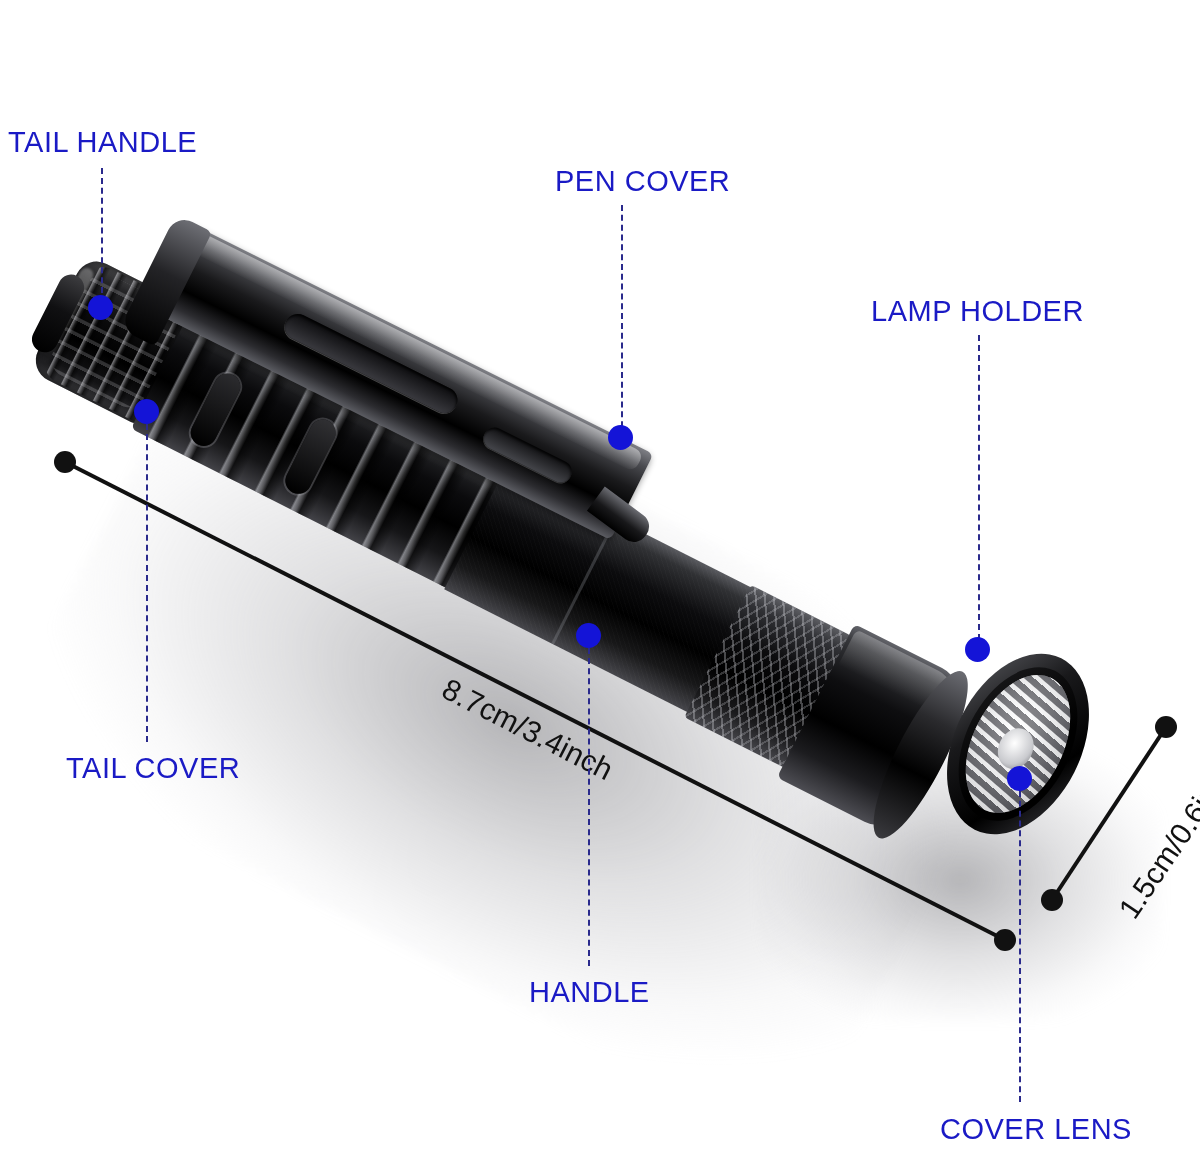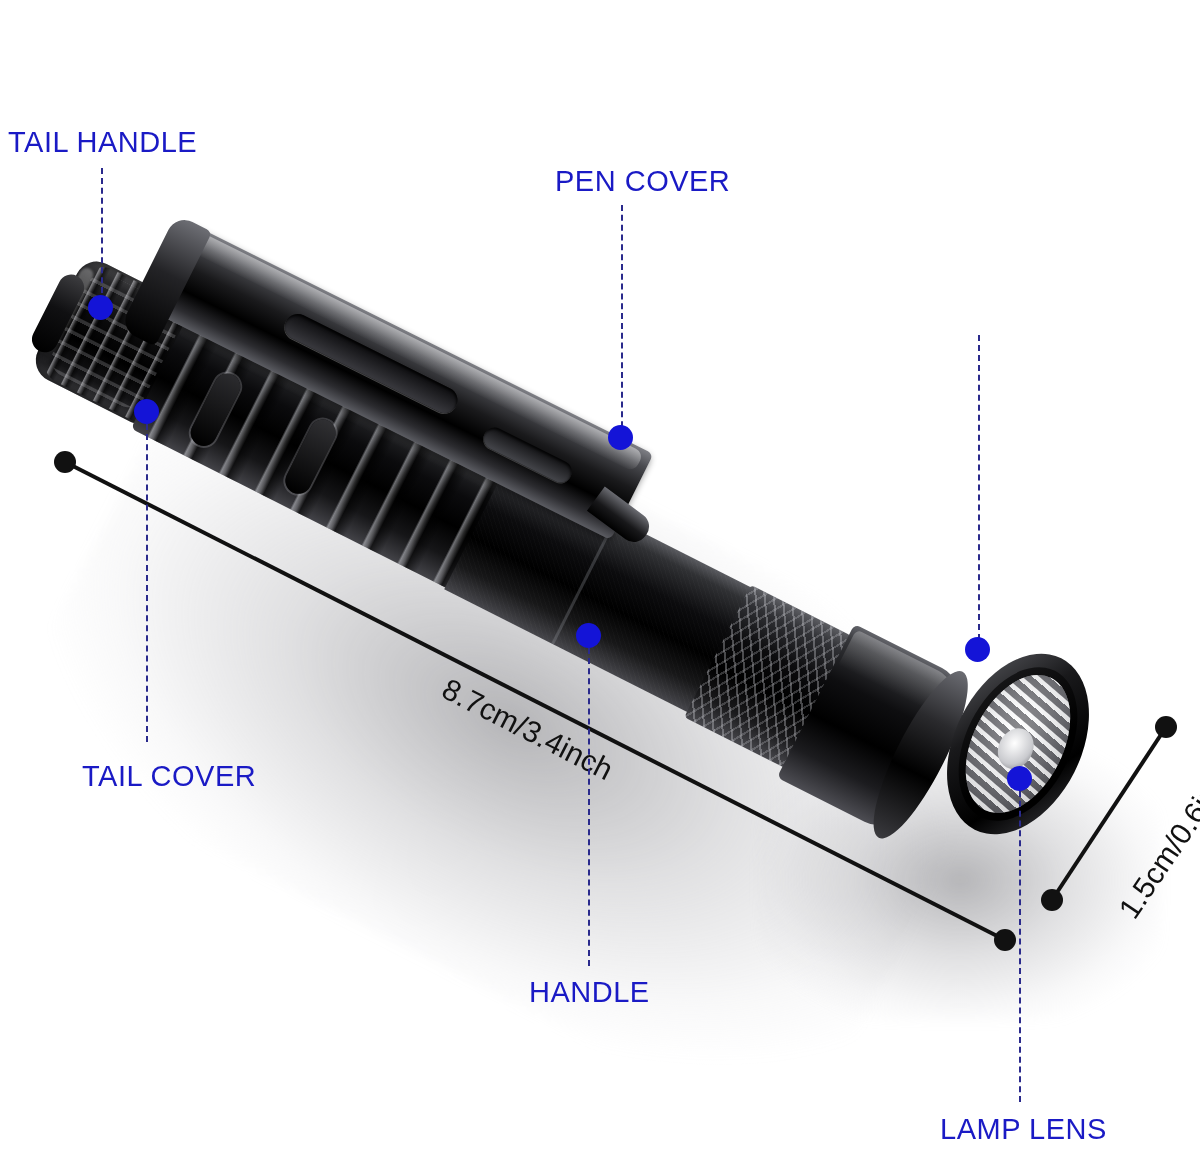--- a/index.html
+++ b/index.html
@@ -162,26 +162,27 @@
   <div class="leader" style="left:101px;top:168px;height:135px;"></div>
   <div class="bdot" style="left:88px;top:295px;"></div>
   <div class="clabel" style="left:8px;top:128px;">TAIL HANDLE</div>
 
   <div class="leader" style="left:621px;top:205px;height:232px;"></div>
   <div class="bdot" style="left:608px;top:425px;"></div>
   <div class="clabel" style="left:555px;top:167px;">PEN COVER</div>
 
   <div class="leader" style="left:978px;top:335px;height:315px;"></div>
   <div class="bdot" style="left:965px;top:637px;"></div>
+  <div class="clabel" style="left:871px;top:297px;">LAMP HOLDER</div>
 
   <div class="leader" style="left:146px;top:424px;height:318px;"></div>
   <div class="bdot" style="left:134px;top:399px;"></div>
-  <div class="clabel" style="left:82px;top:754px;margin-top:8px;">TAIL COVER</div>
+  <div class="clabel" style="left:66px;top:754px;">TAIL COVER</div>
 
   <div class="leader" style="left:588px;top:648px;height:318px;"></div>
   <div class="bdot" style="left:576px;top:623px;"></div>
   <div class="clabel" style="left:529px;top:978px;">HANDLE</div>
 
   <div class="leader" style="left:1019px;top:791px;height:311px;"></div>
   <div class="bdot" style="left:1007px;top:766px;"></div>
-  <div class="clabel" style="left:940px;top:1115px;">LAMP LENS</div>
+  <div class="clabel" style="left:940px;top:1115px;">COVER LENS</div>
 
 </div>
 
 </body></html>

